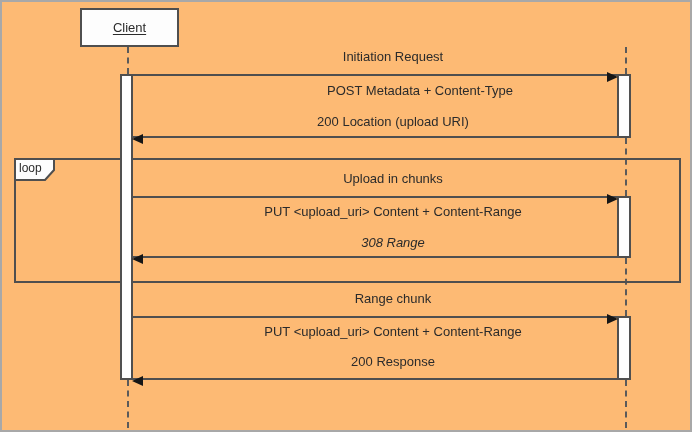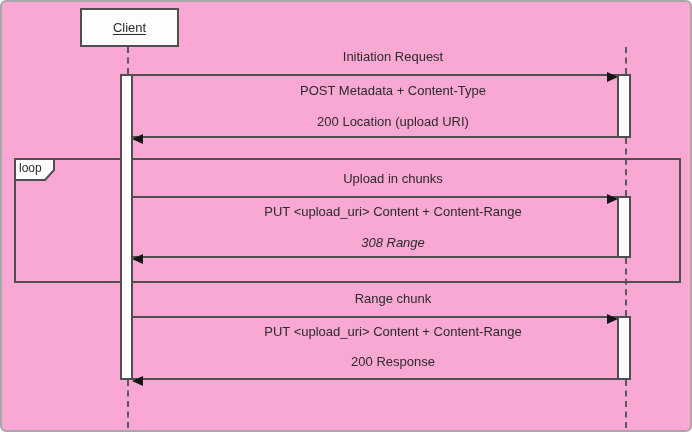--- a/index.html
+++ b/index.html
@@ -5,23 +5,23 @@
   html, body {
     margin: 0;
     padding: 0;
     background: #ffffff;
   }
   .canvas {
     position: relative;
     width: 692px;
     height: 432px;
     box-sizing: border-box;
-    background: #f9a8d4;
+    background: #fdba74;
     border: 2px solid #a8a8a8;
-    border-radius: 6px;
+    border-radius: 0;
     overflow: hidden;
     font-family: "Liberation Sans", sans-serif;
     color: #2b2b2b;
   }
   .actor-box {
     position: absolute;
     box-sizing: border-box;
     border: 2px solid #4f4f4f;
     background: #fdfdfd;
     display: flex;
@@ -126,21 +126,21 @@
 
   <div class="activation" style="left:118px; top:72px; width:13px; height:306px;"></div>
   <div class="activation" style="left:615px; top:72px; width:14px; height:64px;"></div>
   <div class="activation" style="left:615px; top:194px; width:14px; height:62px;"></div>
   <div class="activation" style="left:615px; top:314px; width:14px; height:64px;"></div>
 
   <div class="mlabel" style="top:47px;">Initiation Request</div>
   <div class="mline" style="top:72px;">
     <span class="ah-right"></span>
   </div>
-  <div class="mlabel" style="top:81px;">POST Metadata + Content-Type</div>
+  <div class="mlabel" style="top:81px;margin-left:27px;">POST Metadata + Content-Type</div>
   <div class="mlabel" style="top:112px;">200 Location (upload URI)</div>
   <div class="mline" style="top:134px;">
     <span class="ah-left"></span>
   </div>
 
   <div class="mlabel" style="top:169px;">Upload in chunks</div>
   <div class="mline" style="top:194px;">
     <span class="ah-right"></span>
   </div>
   <div class="mlabel" style="top:202px;">PUT &lt;upload_uri&gt; Content + Content-Range</div>

